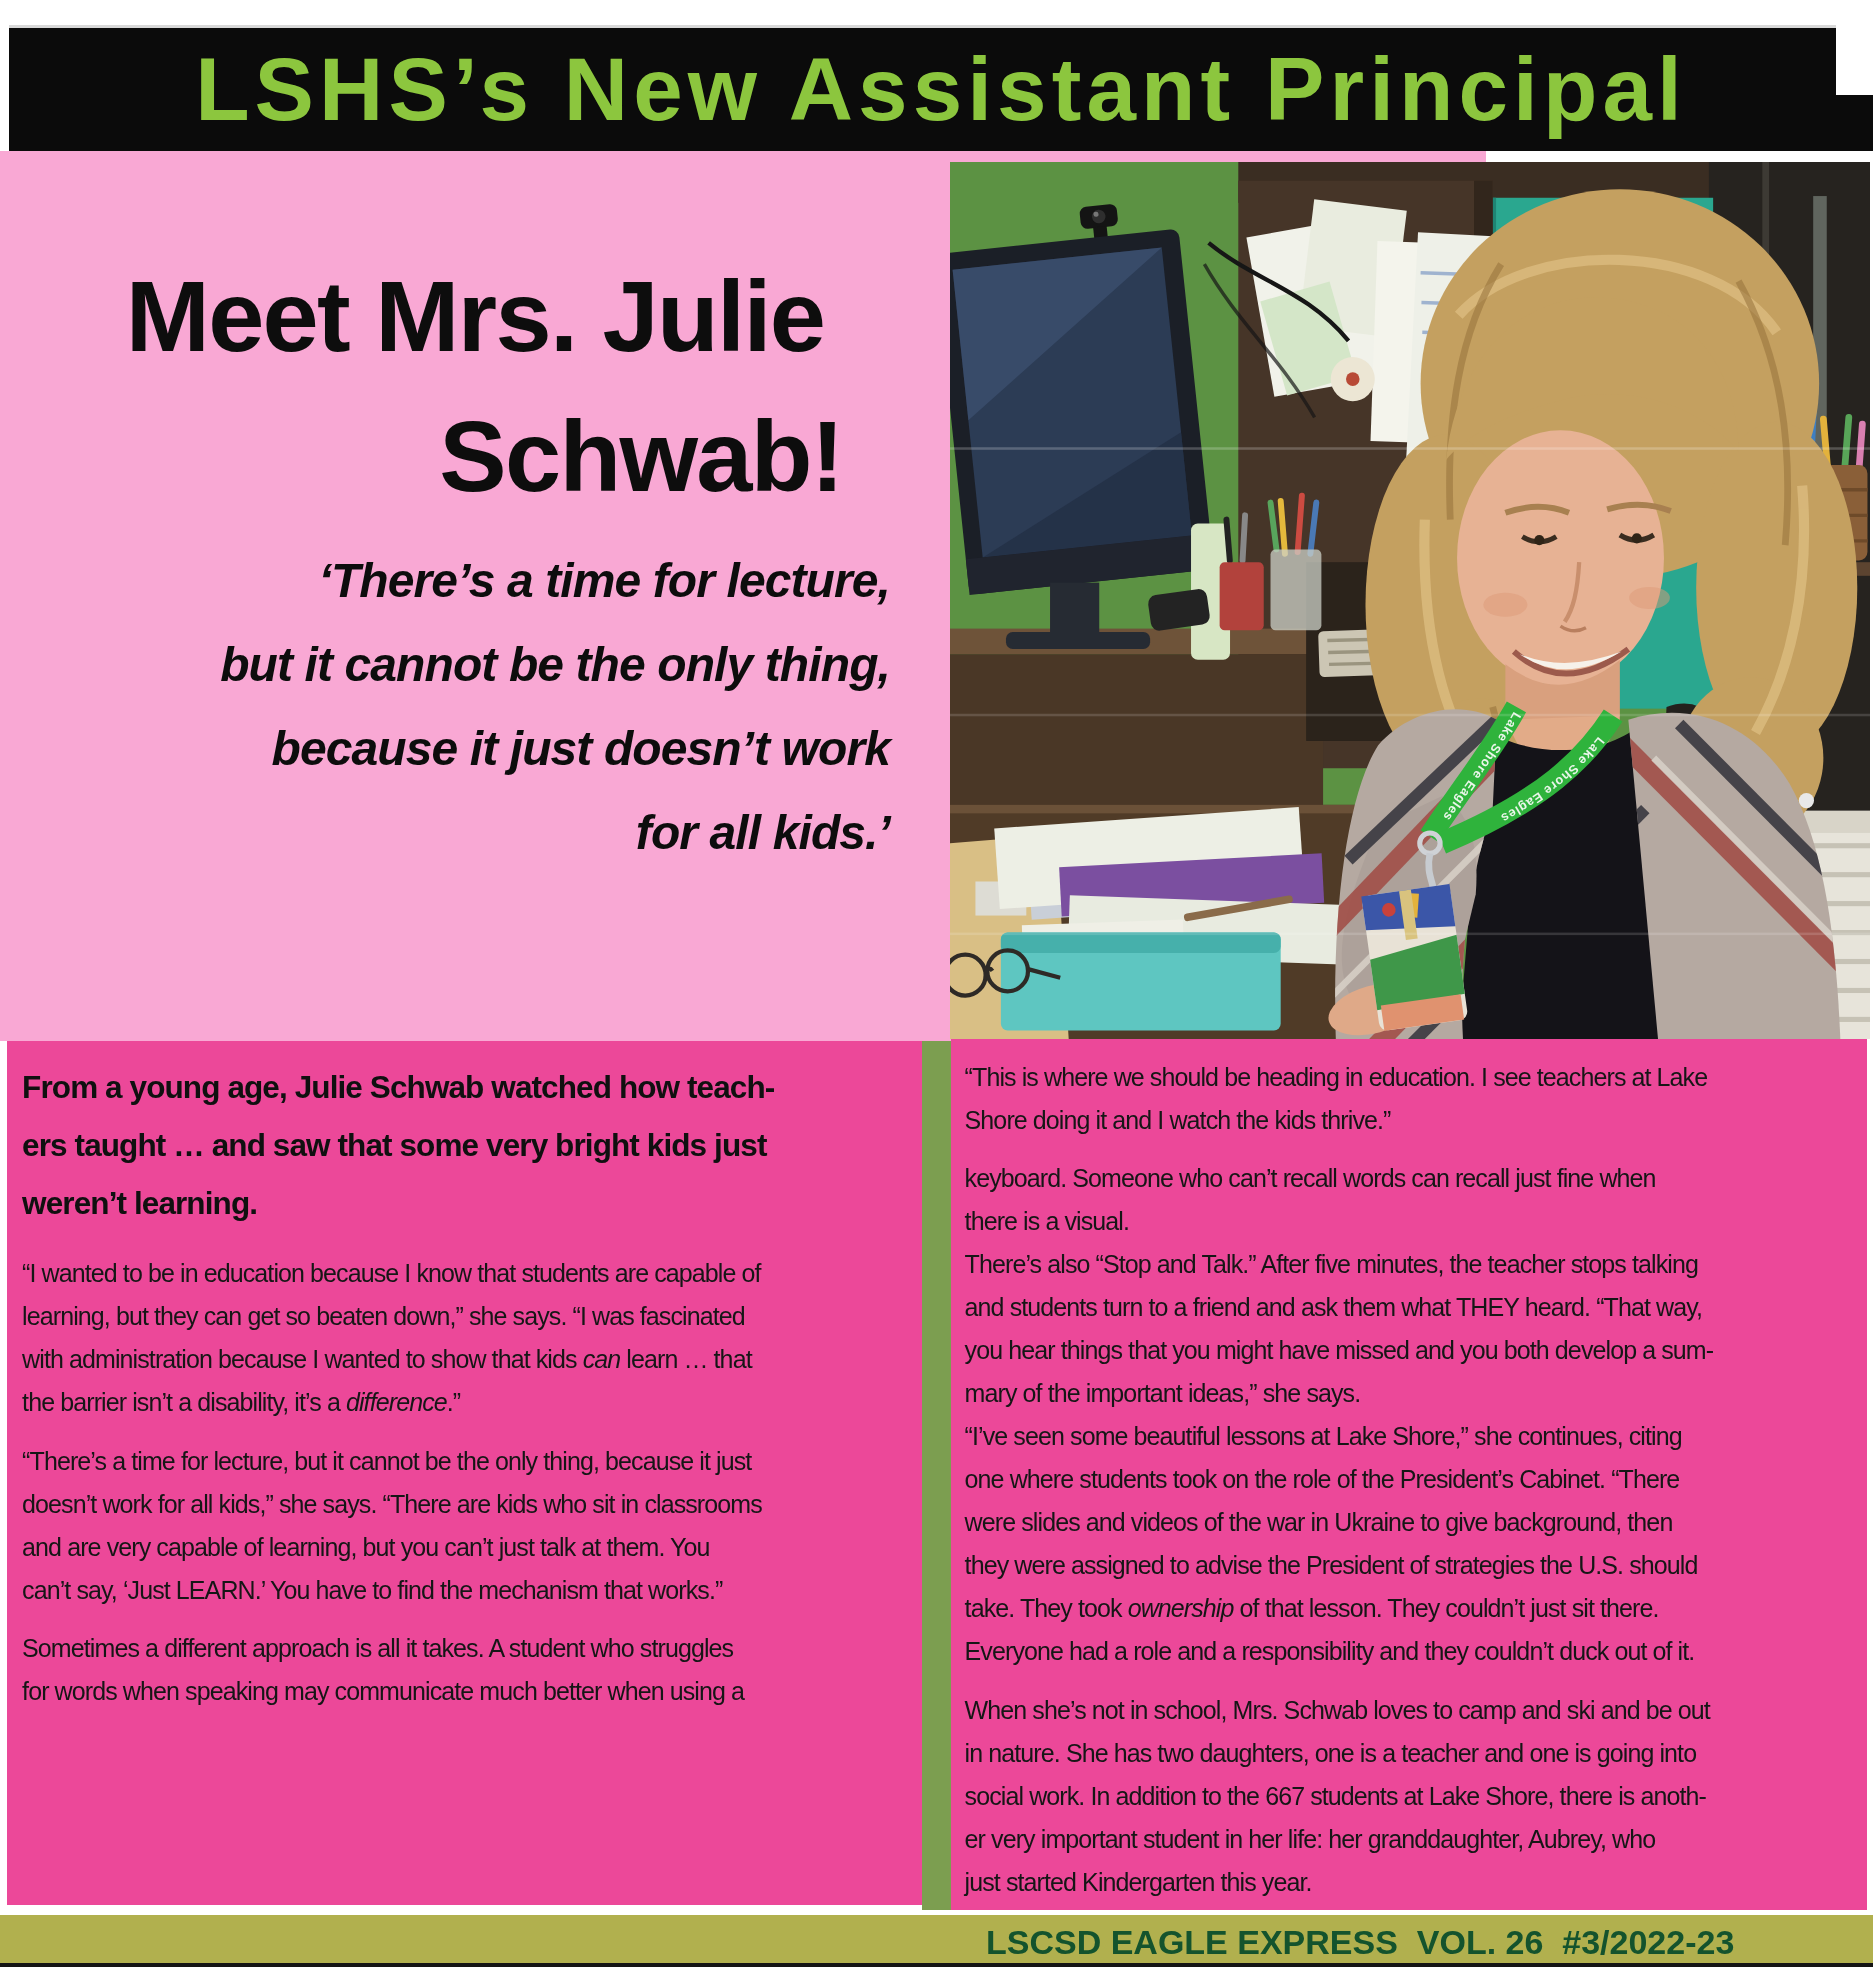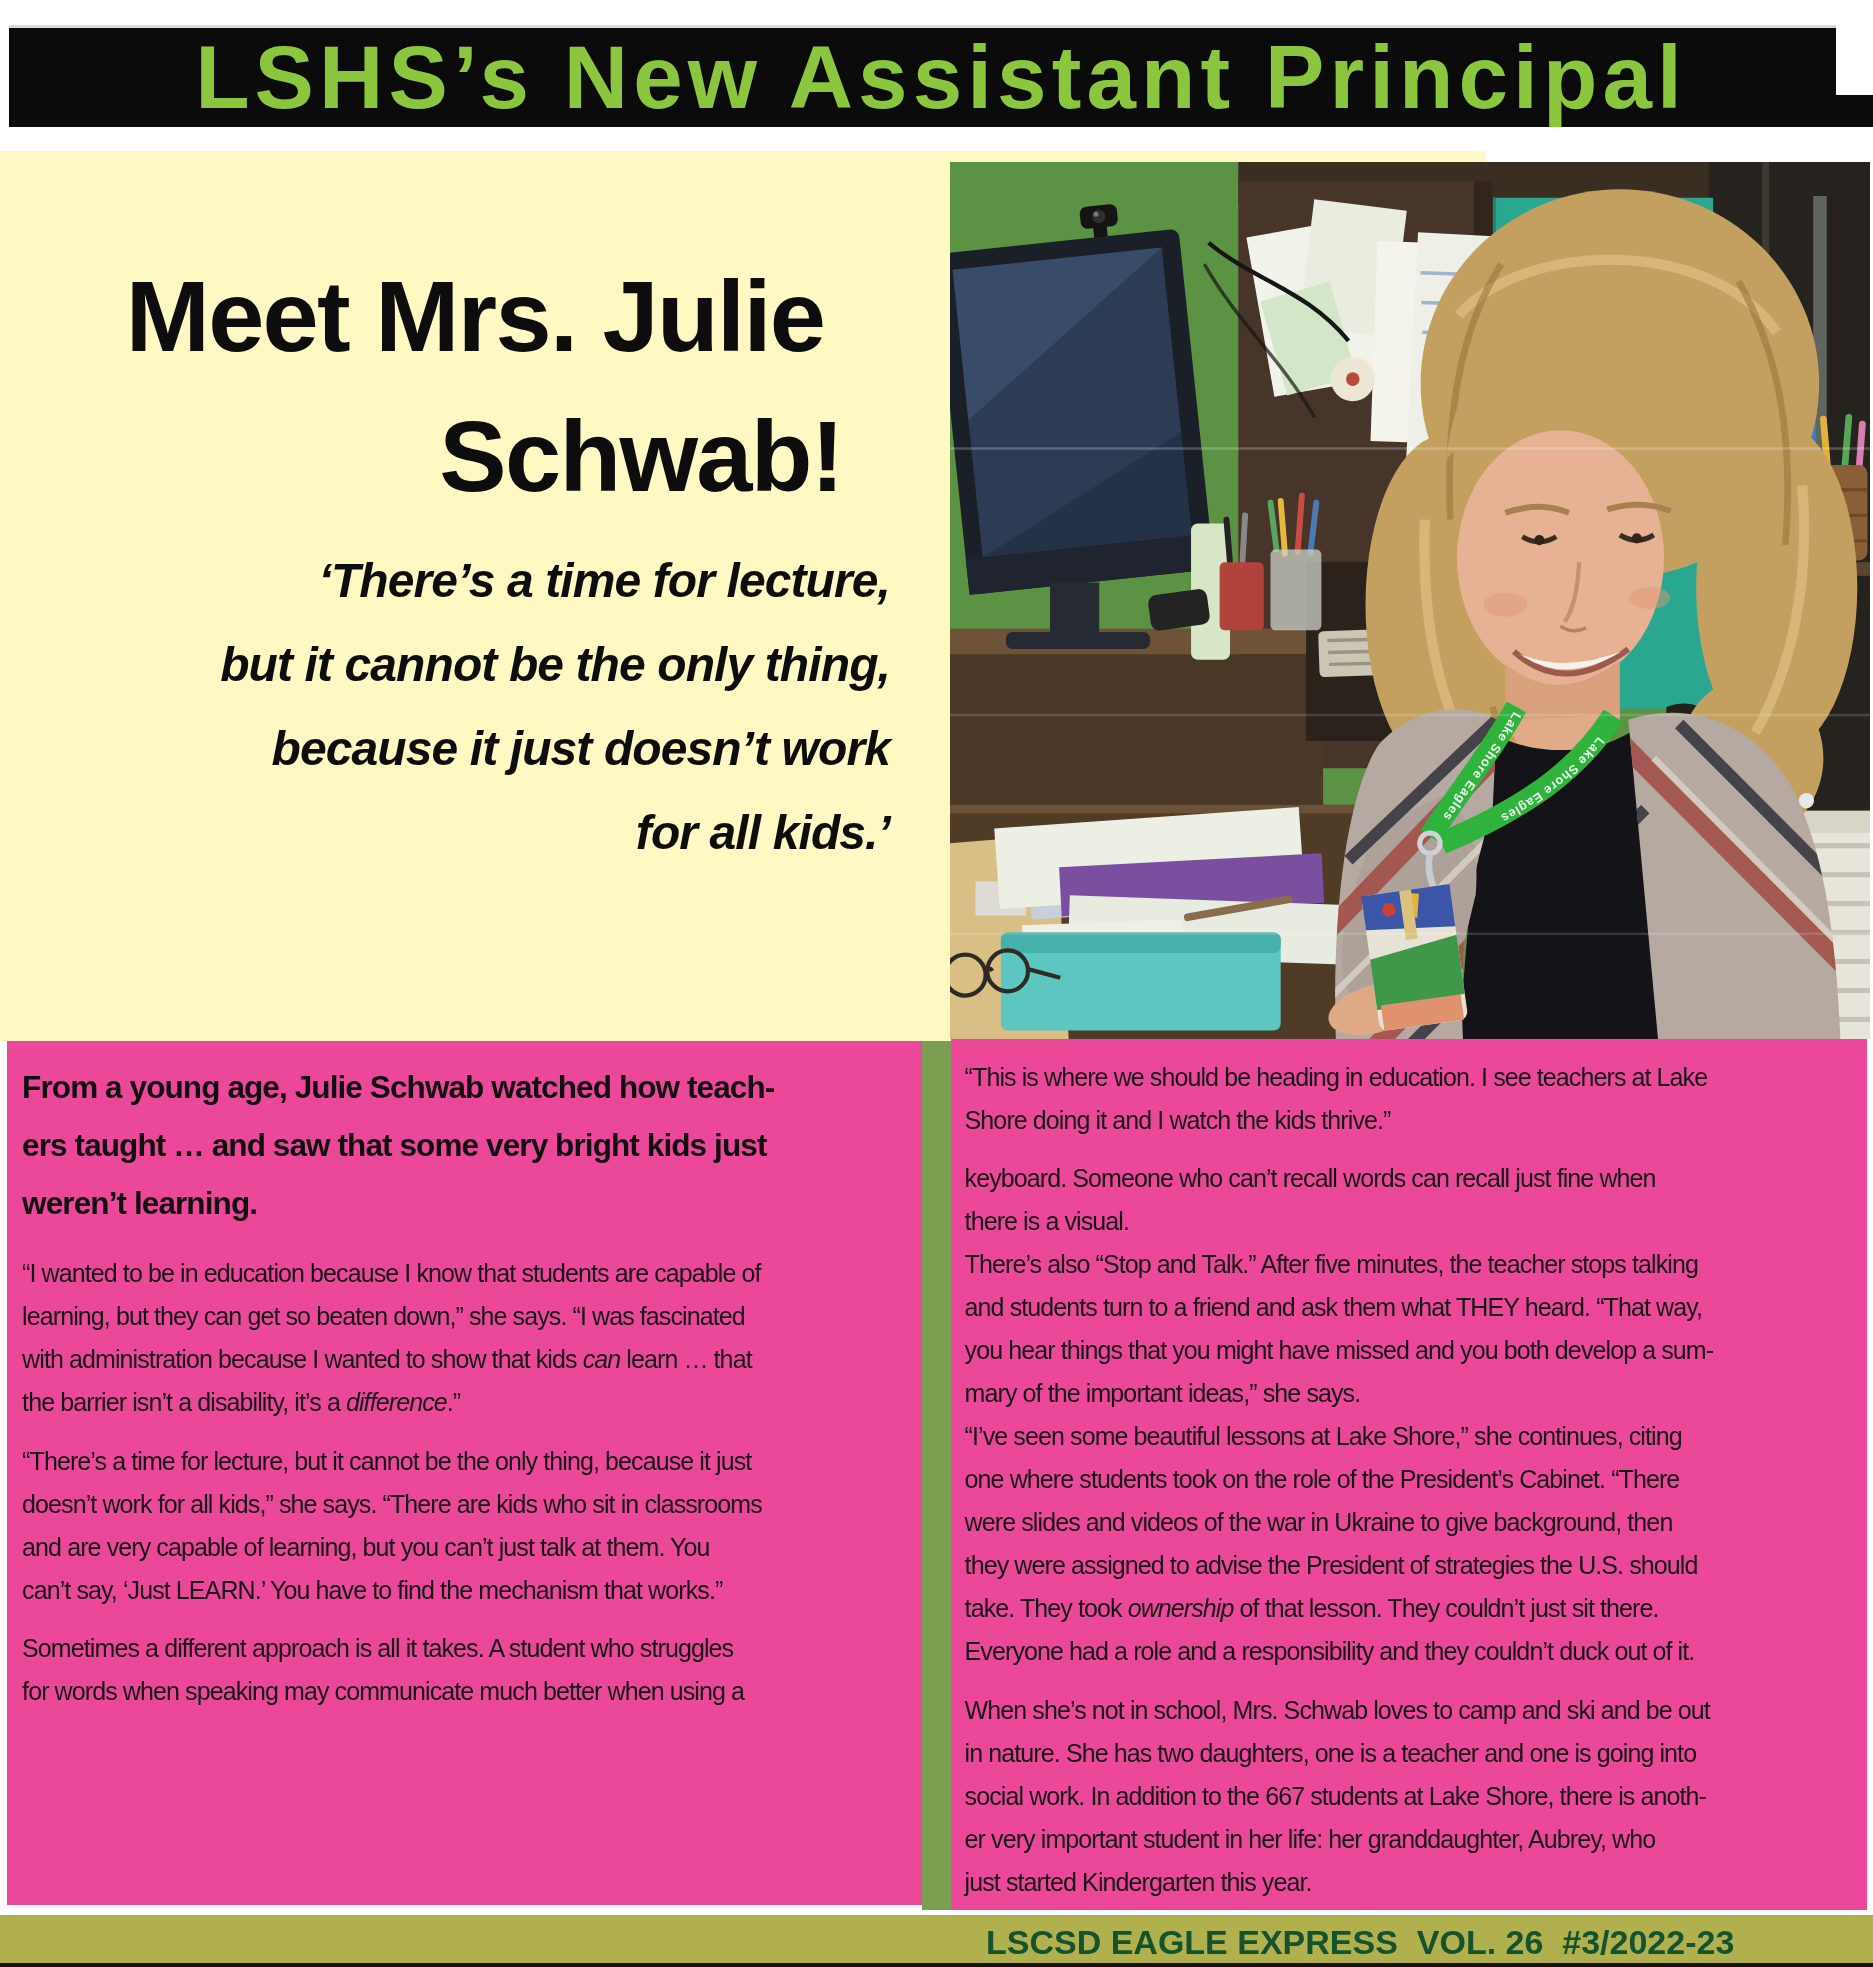--- a/index.html
+++ b/index.html
@@ -1,26 +1,26 @@
 <!DOCTYPE html>
 <html style="font-size:13.6px"><head>
 <meta charset="utf-8">
 <style>
   html,body{margin:0;padding:0;background:#ffffff;}
   .page{position:relative;width:1874px;height:1968px;background:#ffffff;
         font-family:"Liberation Sans",sans-serif;color:#141414;overflow:hidden;}
   .page *{box-sizing:border-box;}
 
   .header-topline{position:absolute;left:8.5px;top:25px;width:1865px;height:3.4px;background:#d9d9d9;}
-  .header-bar{position:absolute;left:8.5px;top:28px;width:1865px;height:99px;background:#0b0b0b;
+  .header-bar{position:absolute;left:8.5px;top:28px;width:1865px;height:123px;background:#0b0b0b;
               display:flex;align-items:center;justify-content:center;}
   .header-title{font-size:89px;font-weight:bold;color:#8cc63e;letter-spacing:5.1px;white-space:nowrap;}
   .header-notch{position:absolute;left:1836px;top:0;width:37px;height:95px;background:#ffffff;}
 
-  .green-section{position:absolute;left:0;top:151px;width:1486px;height:890px;background:#fef9c3;}
+  .green-section{position:absolute;left:0;top:151px;width:1486px;height:890px;background:#f9a8d4;}
   .headline{position:absolute;left:0;width:950px;text-align:center;font-weight:bold;color:#0d0d0d;
             font-size:101px;line-height:1;letter-spacing:-1.7px;}
   .headline.l1{top:115px;}
   .headline.l2{top:255px;transform:translateX(166px);}
   .pull-quote{position:absolute;top:388px;left:0;width:890px;text-align:right;font-size:48px;
               font-weight:bold;font-style:italic;line-height:84px;white-space:pre-line;color:#0d0d0d;letter-spacing:-0.9px;}
   .photo{position:absolute;left:950px;top:11px;width:920px;height:877px;overflow:hidden;}
   .photo svg{display:block;width:100%;height:100%;}
 
   .panel{position:absolute;background:#ec4899;color:#161616;}

